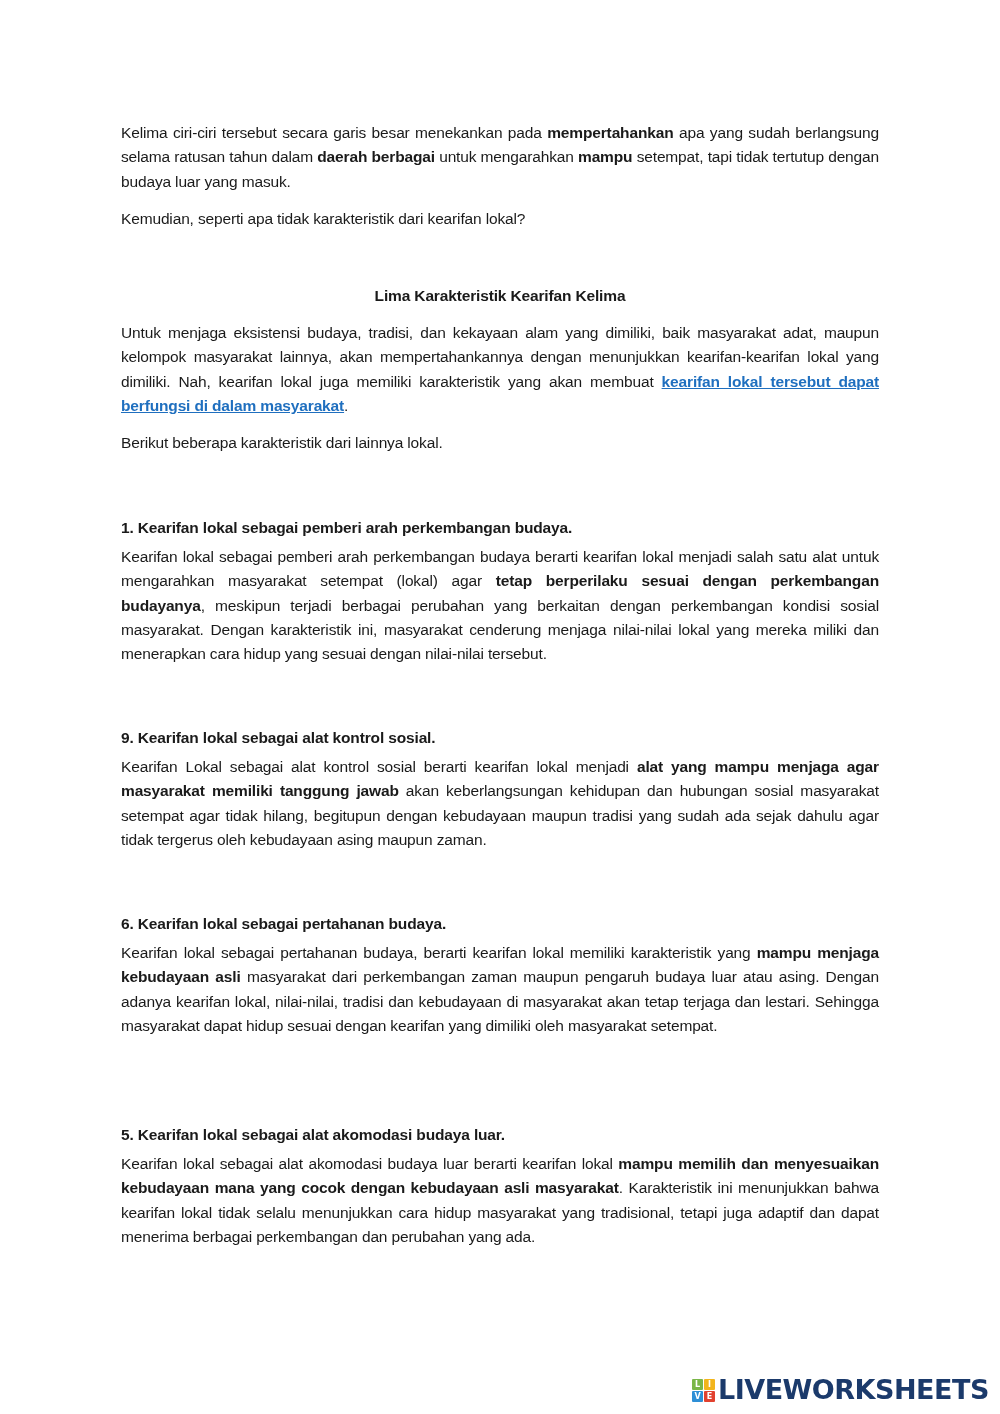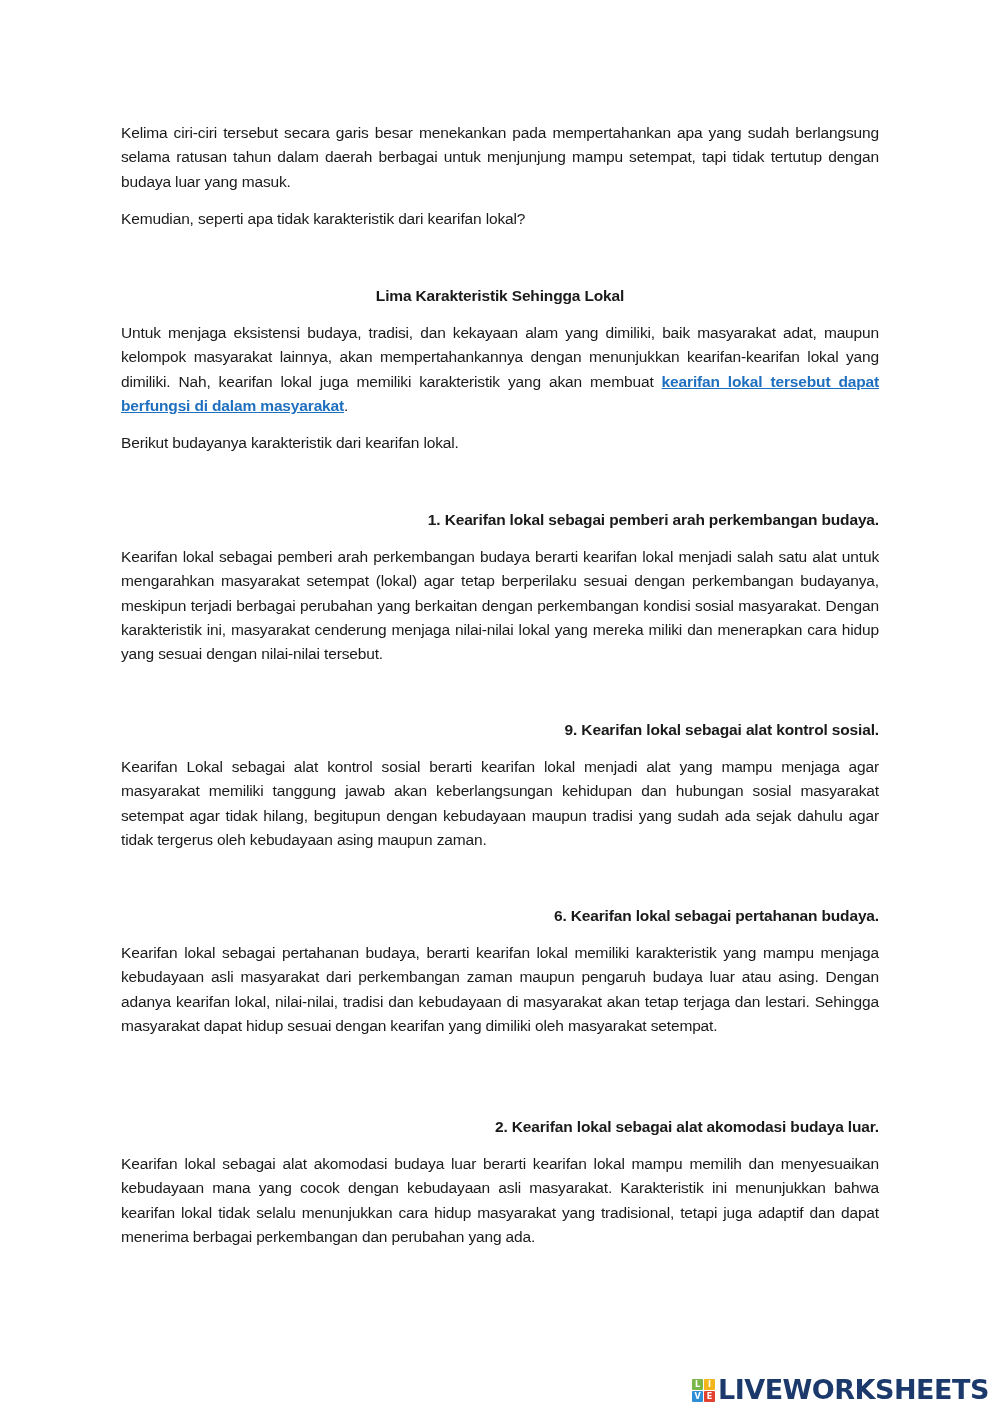--- a/index.html
+++ b/index.html
@@ -1,55 +1,55 @@
 <!DOCTYPE html>
 <html><head>
   <meta charset="utf-8">
   <style>
     html, body { margin: 0; padding: 0; background: #ffffff; }
     body { width: 1000px; height: 1414px; position: relative; overflow: hidden;
       font-family: "Liberation Sans", sans-serif; color: #1a1a1a; }
     .page { position: absolute; left: 121px; top: 0; width: 758px; }
     p { margin: 0; font-size: 15.5px; line-height: 24.3px; text-align: justify; letter-spacing: -0.15px; }
     .blk { position: absolute; left: 0; width: 758px; }
-    b { font-weight: normal; }
+    b { font-weight: bold; }
     .title { text-align: center; font-weight: bold; }
-    .heading { font-weight: bold; text-align: right; }
+    .heading { font-weight: bold; text-align: left; margin-top: 8px; }
     a.link { color: #1f6fbf; font-weight: bold; text-decoration: underline; }
     .logo { position: absolute; left: 692px; top: 1377px; height: 26px; display: flex; align-items: center; }
     .logo-tiles { display: grid; grid-template-columns: 11px 11px; grid-template-rows: 11px 11px; gap: 1px; margin-right: 3px; }
     .tile { font-family: "DejaVu Sans", sans-serif; font-size: 8px; font-weight: bold; color: #fff;
       display: flex; align-items: center; justify-content: center; border-radius: 1px; }
     .logo-text { font-family: "DejaVu Sans", sans-serif; font-weight: bold; font-size: 27px; color: #1b3a6b; letter-spacing: -0.5px; line-height: 26px; text-align: center; }
   </style>
 </head>
 <body>
 
 <div class="page">
 
-  <p class="blk" style="top:121px"><span>Kelima ciri-ciri tersebut secara garis besar menekankan pada </span><b>mempertahankan</b><span> apa yang sudah berlangsung selama ratusan tahun dalam </span><b>daerah berbagai</b><span> untuk menjunjung </span><b>mampu</b><span> setempat, tapi tidak tertutup dengan budaya luar yang masuk.</span></p>
+  <p class="blk" style="top:121px"><span>Kelima ciri-ciri tersebut secara garis besar menekankan pada </span><b>mempertahankan</b><span> apa yang sudah berlangsung selama ratusan tahun dalam </span><b>daerah berbagai</b><span> untuk mengarahkan </span><b>mampu</b><span> setempat, tapi tidak tertutup dengan budaya luar yang masuk.</span></p>
 
   <p class="blk" style="top:207px">Kemudian, seperti apa tidak karakteristik dari kearifan lokal?</p>
 
-  <p class="blk title" style="top:284px">Lima Karakteristik Sehingga Lokal</p>
+  <p class="blk title" style="top:284px">Lima Karakteristik Kearifan Kelima</p>
 
   <p class="blk" style="top:321px"><span>Untuk menjaga eksistensi budaya, tradisi, dan kekayaan alam yang dimiliki, baik masyarakat adat, maupun kelompok masyarakat lainnya, akan mempertahankannya dengan menunjukkan kearifan-kearifan lokal yang dimiliki. Nah, kearifan lokal juga memiliki karakteristik yang akan membuat </span><a class="link" href="#" style="color: rgb(31, 111, 191);">kearifan lokal tersebut dapat berfungsi di dalam masyarakat</a><span>.</span></p>
 
-  <p class="blk" style="top:431px">Berikut budayanya karakteristik dari kearifan lokal.</p>
+  <p class="blk" style="top:431px">Berikut beberapa karakteristik dari lainnya lokal.</p>
 
   <p class="blk heading" style="top:508px">1. Kearifan lokal sebagai pemberi arah perkembangan budaya.</p>
   <p class="blk" style="top:545px"><span>Kearifan lokal sebagai pemberi arah perkembangan budaya berarti kearifan lokal menjadi salah satu alat untuk mengarahkan masyarakat setempat (lokal) agar </span><b>tetap berperilaku sesuai dengan perkembangan budayanya</b><span>, meskipun terjadi berbagai perubahan yang berkaitan dengan perkembangan kondisi sosial masyarakat. Dengan karakteristik ini, masyarakat cenderung menjaga nilai-nilai lokal yang mereka miliki dan menerapkan cara hidup yang sesuai dengan nilai-nilai tersebut.</span></p>
 
   <p class="blk heading" style="top:718px">9. Kearifan lokal sebagai alat kontrol sosial.</p>
   <p class="blk" style="top:755px"><span>Kearifan Lokal sebagai alat kontrol sosial berarti kearifan lokal menjadi </span><b>alat yang mampu menjaga agar masyarakat memiliki tanggung jawab</b><span> akan keberlangsungan kehidupan dan hubungan sosial masyarakat setempat agar tidak hilang, begitupun dengan kebudayaan maupun tradisi yang sudah ada sejak dahulu agar tidak tergerus oleh kebudayaan asing maupun zaman.</span></p>
 
   <p class="blk heading" style="top:904px">6. Kearifan lokal sebagai pertahanan budaya.</p>
   <p class="blk" style="top:941px"><span>Kearifan lokal sebagai pertahanan budaya, berarti kearifan lokal memiliki karakteristik yang </span><b>mampu menjaga kebudayaan asli</b><span> masyarakat dari perkembangan zaman maupun pengaruh budaya luar atau asing. Dengan adanya kearifan lokal, nilai-nilai, tradisi dan kebudayaan di masyarakat akan tetap terjaga dan lestari. Sehingga masyarakat dapat hidup sesuai dengan kearifan yang dimiliki oleh masyarakat setempat.</span></p>
 
-  <p class="blk heading" style="top:1115px">2. Kearifan lokal sebagai alat akomodasi budaya luar.</p>
+  <p class="blk heading" style="top:1115px">5. Kearifan lokal sebagai alat akomodasi budaya luar.</p>
   <p class="blk" style="top:1152px"><span>Kearifan lokal sebagai alat akomodasi budaya luar berarti kearifan lokal </span><b>mampu memilih dan menyesuaikan kebudayaan mana yang cocok dengan kebudayaan asli masyarakat</b><span>. Karakteristik ini menunjukkan bahwa kearifan lokal tidak selalu menunjukkan cara hidup masyarakat yang tradisional, tetapi juga adaptif dan dapat menerima berbagai perkembangan dan perubahan yang ada.</span></p>
 
 </div>
 
 <div class="logo">
   <div class="logo-tiles">
     <span class="tile" id="t0" style="background: rgb(122, 182, 72);">L</span>
     <span class="tile" id="t1" style="background: rgb(242, 181, 28);">I</span>
     <span class="tile" id="t2" style="background: rgb(46, 143, 214);">V</span>
     <span class="tile" id="t3" style="background: rgb(226, 65, 47);">E</span>

